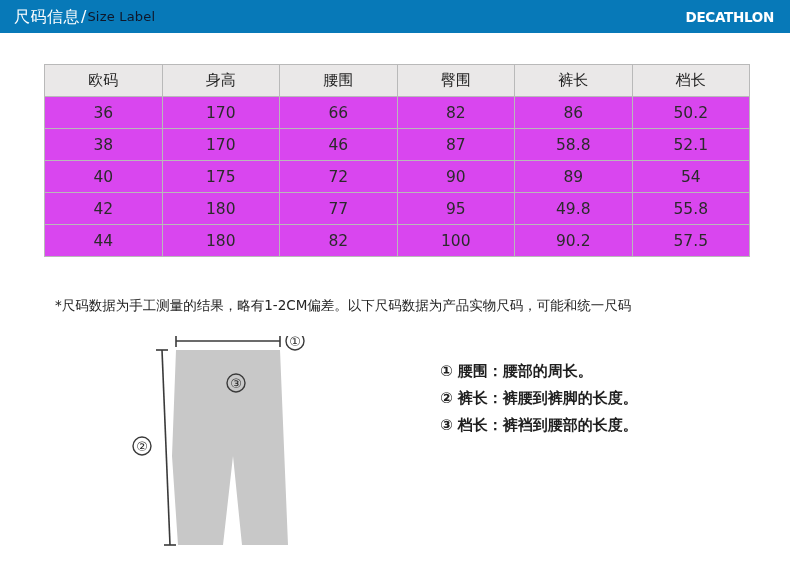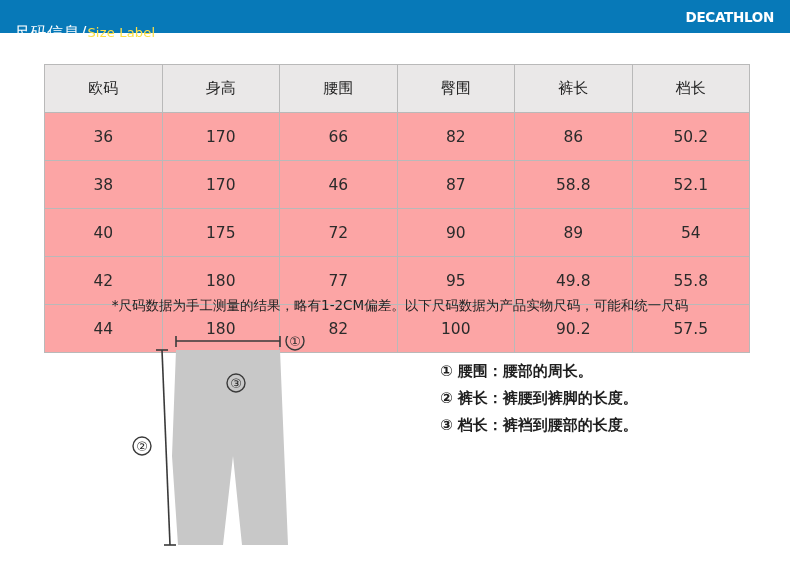--- a/index.html
+++ b/index.html
@@ -26,36 +26,35 @@
     background: #0779b8;
     box-sizing: border-box;
   }
   .header-title-group {
     position: absolute;
     left: 14px;
     top: 0;
     height: 33px;
     display: flex;
     align-items: center;
-    margin-top: 16px;
   }
   .header-cn {
     color: #ffffff;
     font-size: 16px;
     letter-spacing: 0.5px;
     line-height: 1;
   }
   .header-slash {
     color: #ffffff;
     font-size: 16px;
     line-height: 1;
     margin: 0 1px 0 1px;
   }
   .header-en {
-    color: #fde047;
+    color: #0f172a;
     font-size: 13px;
     line-height: 1;
     letter-spacing: 0.2px;
   }
   .brand-logo {
     position: absolute;
     right: 16px;
     top: 0;
     height: 33px;
     display: flex;
@@ -79,44 +78,43 @@
     width: 706px;
     table-layout: fixed;
   }
   table.size-table th,
   table.size-table td {
     border: 1px solid #b9b9b9;
     text-align: center;
     color: #2b2b2b;
     font-size: 15px;
     height: 31px;
-    padding: 8px;
+    padding: 0;
     font-weight: normal;
   }
   table.size-table thead th {
     background: #eae8e8;
     height: 31px;
     font-size: 15px;
     color: #1f1f1f;
   }
   table.size-table tbody td {
-    background: #fca5a5;
+    background: #d946ef;
     font-size: 15.5px;
   }
 
   
   .note {
     position: absolute;
     left: 55px;
     top: 295px;
     width: 690px;
     font-size: 13.5px;
     color: #232323;
     line-height: 21px;
-    text-align: center;
   }
 
   
   .diagram {
     position: absolute;
     left: 120px;
     top: 336px;
     width: 210px;
     height: 225px;
   }

